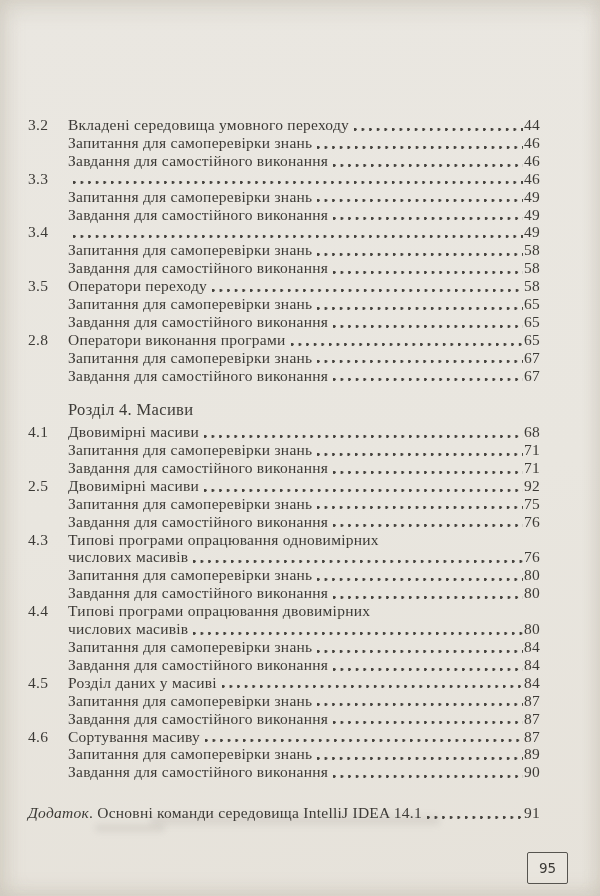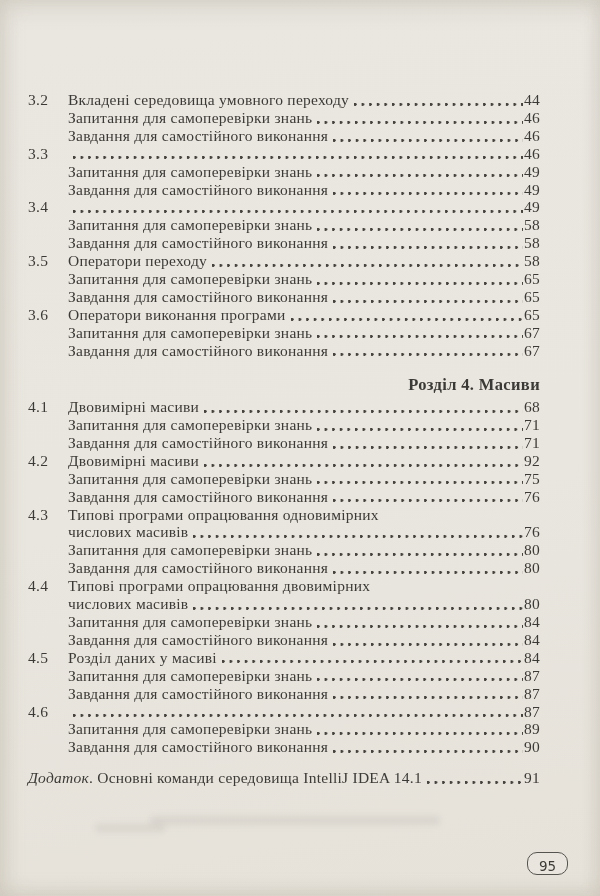--- a/index.html
+++ b/index.html
@@ -25,58 +25,58 @@
     position: absolute;
     background: rgba(148, 146, 138, 0.16);
     filter: blur(3px);
     border-radius: 5px;
   }
   .smudge.s1 { left: 150px; top: 816px; width: 290px; height: 9px; }
   .smudge.s2 { left: 95px;  top: 824px; width: 70px;  height: 8px; }
 
   .toc {
     position: absolute;
-    left: 28px; right: 60px; top: 91px;
+    left: 28px; right: 60px; top: 116px;
     font-size: 15.5px;
     line-height: 17.9px;
     letter-spacing: 0.25px;
   }
   .row { display: flex; white-space: nowrap; }
   .num   { flex: 0 0 40px; }
   .title { flex: 0 1 auto; overflow: hidden; }
   .lead-italic { flex: 0 0 auto; font-style: italic; }
   .leader {
     flex: 1 1 auto;
     align-self: stretch;
     margin: 0 1px 0 3px;
     background-image: radial-gradient(circle at 1.2px 1.2px, #45423d 1.15px, rgba(0,0,0,0) 1.6px);
     background-size: 7.6px 2.6px;
     background-repeat: repeat-x;
     background-position: 2px calc(100% - 3.6px);
   }
   .pagenum { flex: 0 0 auto; }
   .heading {
     display: block;
-    text-align: right;
-    font-weight: bold;
+    text-align: left;
+    font-weight: normal;
     font-size: 16.5px;
     line-height: 18px;
     margin: 16px 0 4.5px 40px;
     letter-spacing: 0.35px;
   }
-  .appendix { margin-top: 13px; }
+  .appendix { margin-top: 23px; }
 
   .badge {
     position: absolute;
     left: 527px; top: 852px;
-    width: 41px; height: 23px;
+    width: 41px; height: 32px;
     box-sizing: border-box;
     border: 1.4px solid #56544f;
-    border-radius: 10px;
-    display: flex; align-items: flex-end; justify-content: center;
+    border-radius: 2px;
+    display: flex; align-items: center; justify-content: center;
     font-family: "DejaVu Sans", "Liberation Sans", sans-serif;
     font-size: 13.5px;
     color: #3c3a36;
     background: rgba(238, 235, 228, 0.4);
   }
 </style>
 </head>
 <body>
 
 <div class="paper"></div>
@@ -148,21 +148,21 @@
       <span class="leader"></span>
       <span class="pagenum">65</span>
     </div>
     <div class="row">
       <span class="num"></span>
       <span class="title">Завдання для самостійного виконання</span>
       <span class="leader"></span>
       <span class="pagenum">65</span>
     </div>
     <div class="row">
-      <span class="num">3.6</span>
+      <span class="num">2.8</span>
       <span class="title">Оператори виконання програми</span>
       <span class="leader"></span>
       <span class="pagenum">65</span>
     </div>
     <div class="row">
       <span class="num"></span>
       <span class="title">Запитання для самоперевірки знань</span>
       <span class="leader"></span>
       <span class="pagenum">67</span>
     </div>
@@ -185,21 +185,21 @@
       <span class="leader"></span>
       <span class="pagenum">71</span>
     </div>
     <div class="row">
       <span class="num"></span>
       <span class="title">Завдання для самостійного виконання</span>
       <span class="leader"></span>
       <span class="pagenum">71</span>
     </div>
     <div class="row">
-      <span class="num">4.2</span>
+      <span class="num">2.5</span>
       <span class="title">Двовимірні масиви</span>
       <span class="leader"></span>
       <span class="pagenum">92</span>
     </div>
     <div class="row">
       <span class="num"></span>
       <span class="title">Запитання для самоперевірки знань</span>
       <span class="leader"></span>
       <span class="pagenum">75</span>
     </div>
@@ -266,20 +266,21 @@
       <span class="pagenum">87</span>
     </div>
     <div class="row">
       <span class="num"></span>
       <span class="title">Завдання для самостійного виконання</span>
       <span class="leader"></span>
       <span class="pagenum">87</span>
     </div>
     <div class="row">
       <span class="num">4.6</span>
+      <span class="title">Сортування масиву</span>
       <span class="leader"></span>
       <span class="pagenum">87</span>
     </div>
     <div class="row">
       <span class="num"></span>
       <span class="title">Запитання для самоперевірки знань</span>
       <span class="leader"></span>
       <span class="pagenum">89</span>
     </div>
     <div class="row">

